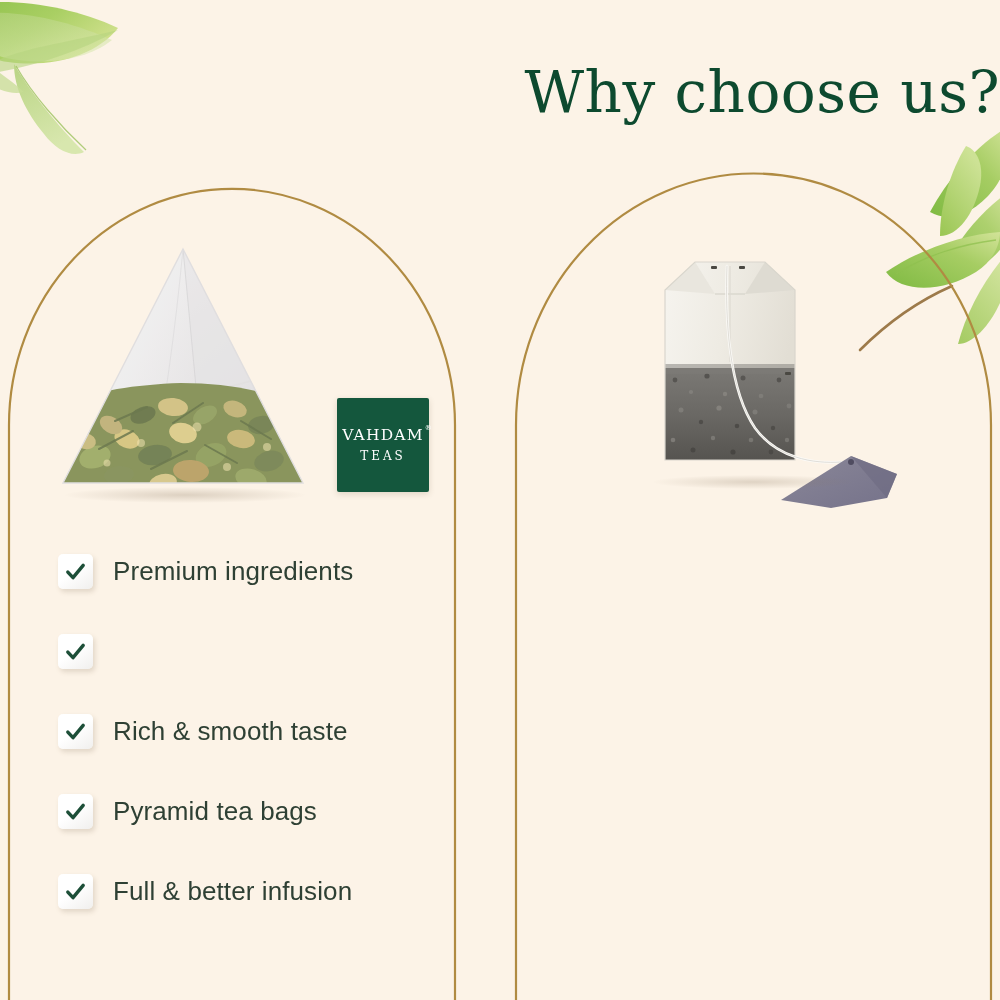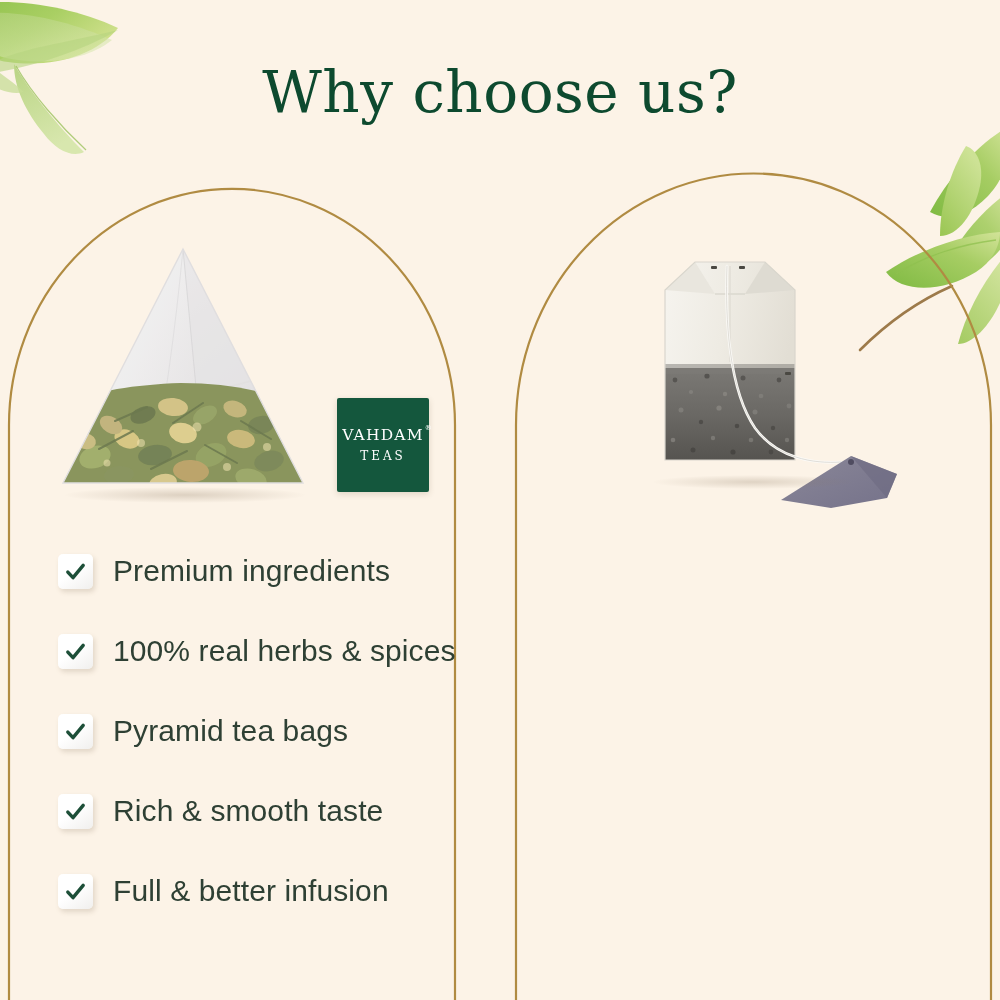--- a/index.html
+++ b/index.html
@@ -27,21 +27,21 @@
     inset: 0;
     pointer-events: none;
   }
 
   
   #heading {
     position: absolute;
     top: 58px;
     left: 0;
     width: 1000px;
-    text-align: center;
+    text-align: right;
     font-family: "DejaVu Serif", "Liberation Serif", serif;
     font-size: 58px;
     font-weight: 400;
     letter-spacing: 0.5px;
     color: #0d4a2f;
   }
 
   
   .arch-svg {
     position: absolute;
@@ -171,21 +171,21 @@
     background: linear-gradient(145deg, #ffffff 0%, #ffffff 48%, #f0efed 100%);
     box-shadow: 2px 3px 5px rgba(120,100,75,0.20);
     display: flex;
     align-items: center;
     justify-content: center;
   }
   .mark-box svg { display: block; }
 
   .feature-label {
     margin-left: 20px;
-    font-size: 30px;
+    font-size: 26px;
     font-weight: 400;
     color: #2e4034;
     letter-spacing: 0.1px;
     white-space: nowrap;
   }
 </style>
 </head>
 <body>
 
 <div id="page">
@@ -333,37 +333,36 @@
             </svg>
         </span>
         <span class="feature-label">Premium ingredients</span>
       </li>
       <li class="feature-item">
         <span class="mark-box">
           <svg width="23" height="23" viewBox="0 0 24 24">
               <path d="M4 12.6 L9.4 18.4 L20 5.6" stroke="#1d4f38" stroke-width="3.6" fill="none" stroke-linecap="round" stroke-linejoin="round"></path>
             </svg>
         </span>
-        <span class="feature-label">100% real herbs &amp; spices</span>
+      </li>
+      <li class="feature-item">
+        <span class="mark-box">
+          <svg width="23" height="23" viewBox="0 0 24 24">
+              <path d="M4 12.6 L9.4 18.4 L20 5.6" stroke="#1d4f38" stroke-width="3.6" fill="none" stroke-linecap="round" stroke-linejoin="round"></path>
+            </svg>
+        </span>
+        <span class="feature-label">Rich &amp; smooth taste</span>
       </li>
       <li class="feature-item">
         <span class="mark-box">
           <svg width="23" height="23" viewBox="0 0 24 24">
               <path d="M4 12.6 L9.4 18.4 L20 5.6" stroke="#1d4f38" stroke-width="3.6" fill="none" stroke-linecap="round" stroke-linejoin="round"></path>
             </svg>
         </span>
         <span class="feature-label">Pyramid tea bags</span>
-      </li>
-      <li class="feature-item">
-        <span class="mark-box">
-          <svg width="23" height="23" viewBox="0 0 24 24">
-              <path d="M4 12.6 L9.4 18.4 L20 5.6" stroke="#1d4f38" stroke-width="3.6" fill="none" stroke-linecap="round" stroke-linejoin="round"></path>
-            </svg>
-        </span>
-        <span class="feature-label">Rich &amp; smooth taste</span>
       </li>
       <li class="feature-item">
         <span class="mark-box">
           <svg width="23" height="23" viewBox="0 0 24 24">
               <path d="M4 12.6 L9.4 18.4 L20 5.6" stroke="#1d4f38" stroke-width="3.6" fill="none" stroke-linecap="round" stroke-linejoin="round"></path>
             </svg>
         </span>
         <span class="feature-label">Full &amp; better infusion</span>
       </li>
     </ul>

